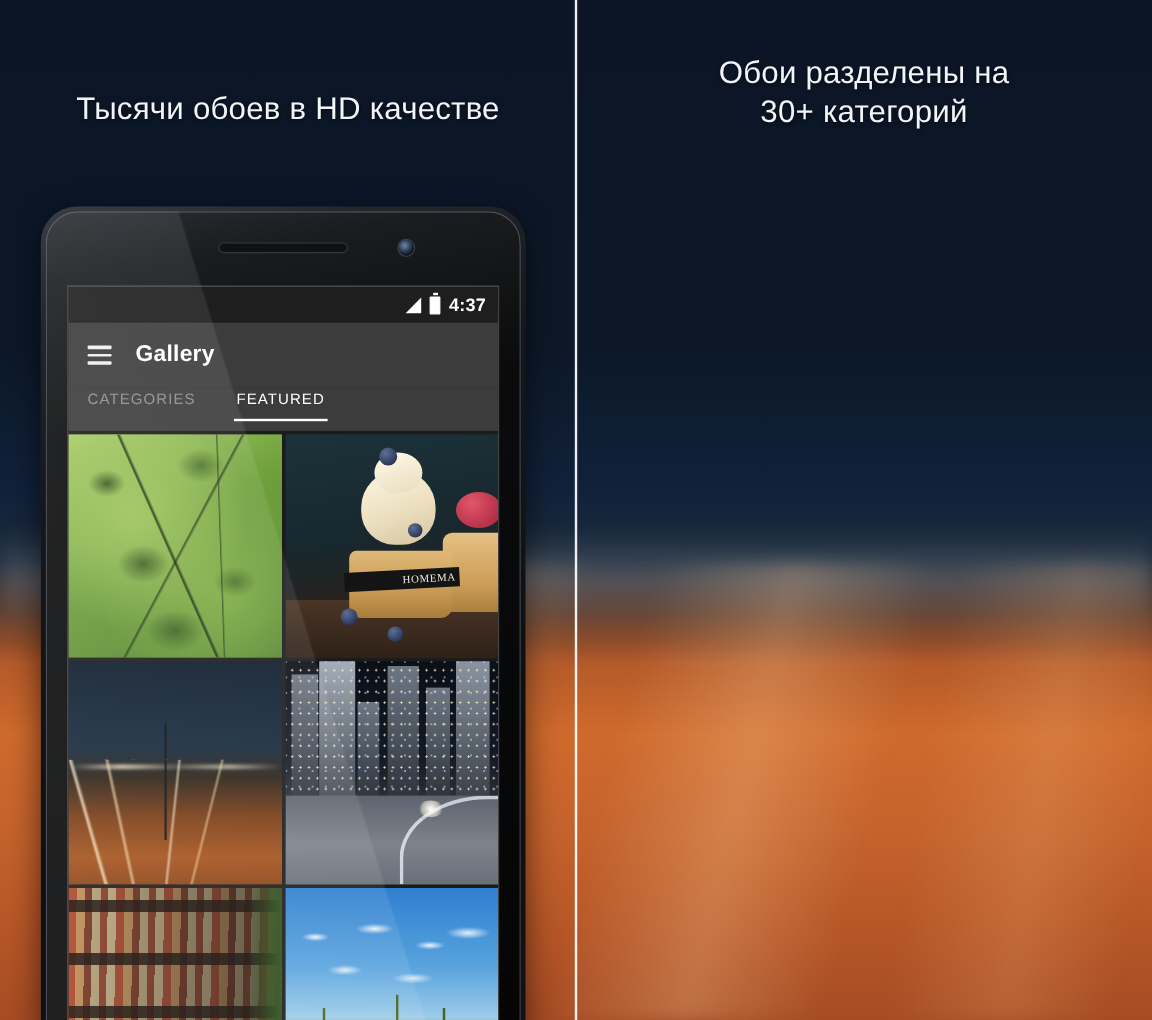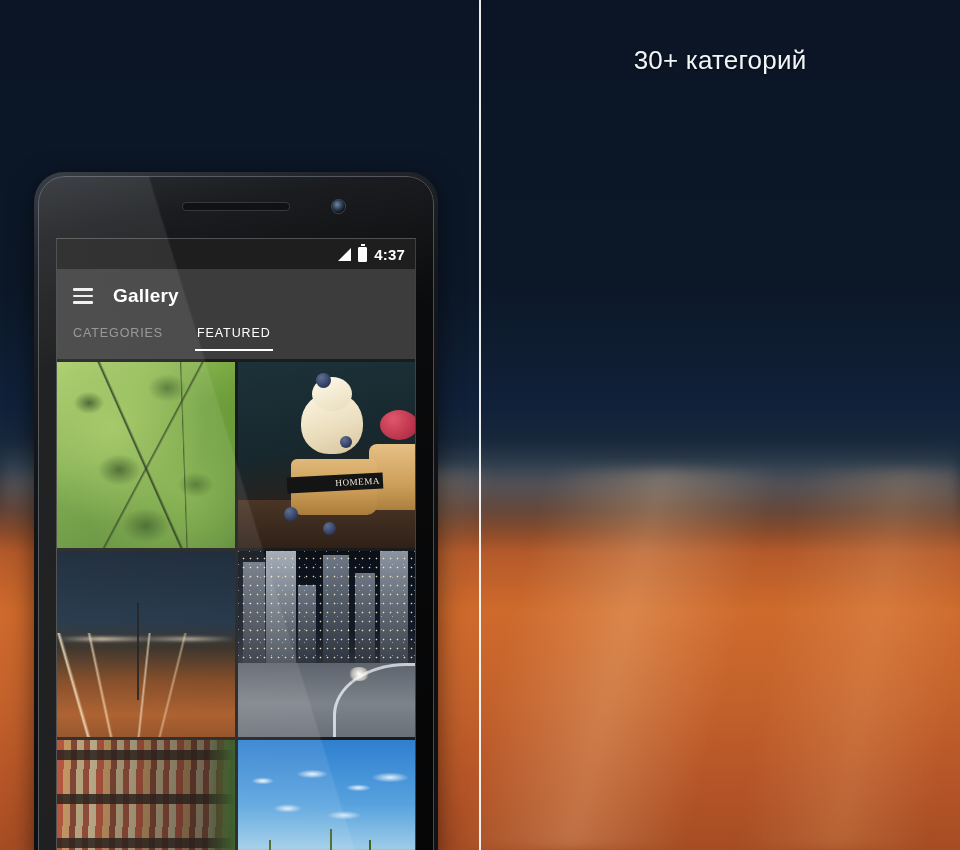--- a/index.html
+++ b/index.html
@@ -358,20 +358,21 @@
 </head>
 <body>
 
 <div class="screen">
   <div class="bg"></div>
   <div class="bg-haze"></div>
   <div class="bg-streaks"></div>
   <div class="divider"></div>
 
   <div class="panel panel-left">
+    <div class="caption caption-left">Тысячи обоев в HD качестве</div>
 
     <div class="phone phone-left">
       <div class="phone-inner">
         <div class="earpiece"></div>
         <div class="camera"></div>
 
         <div class="viewport">
           <div class="statusbar">
             <div class="sig"></div>
             <div class="batt"></div>
@@ -446,17 +447,18 @@
         </div>
 
         <div class="gloss"></div>
         <div class="bezel-edge"></div>
       </div>
     </div>
   </div>
 
   <div class="panel panel-right">
     <div class="caption caption-right">
+      <div>Обои разделены на</div>
       <div>30+ категорий</div>
     </div>
 
   </div>
 </div>
 
 </body></html>

